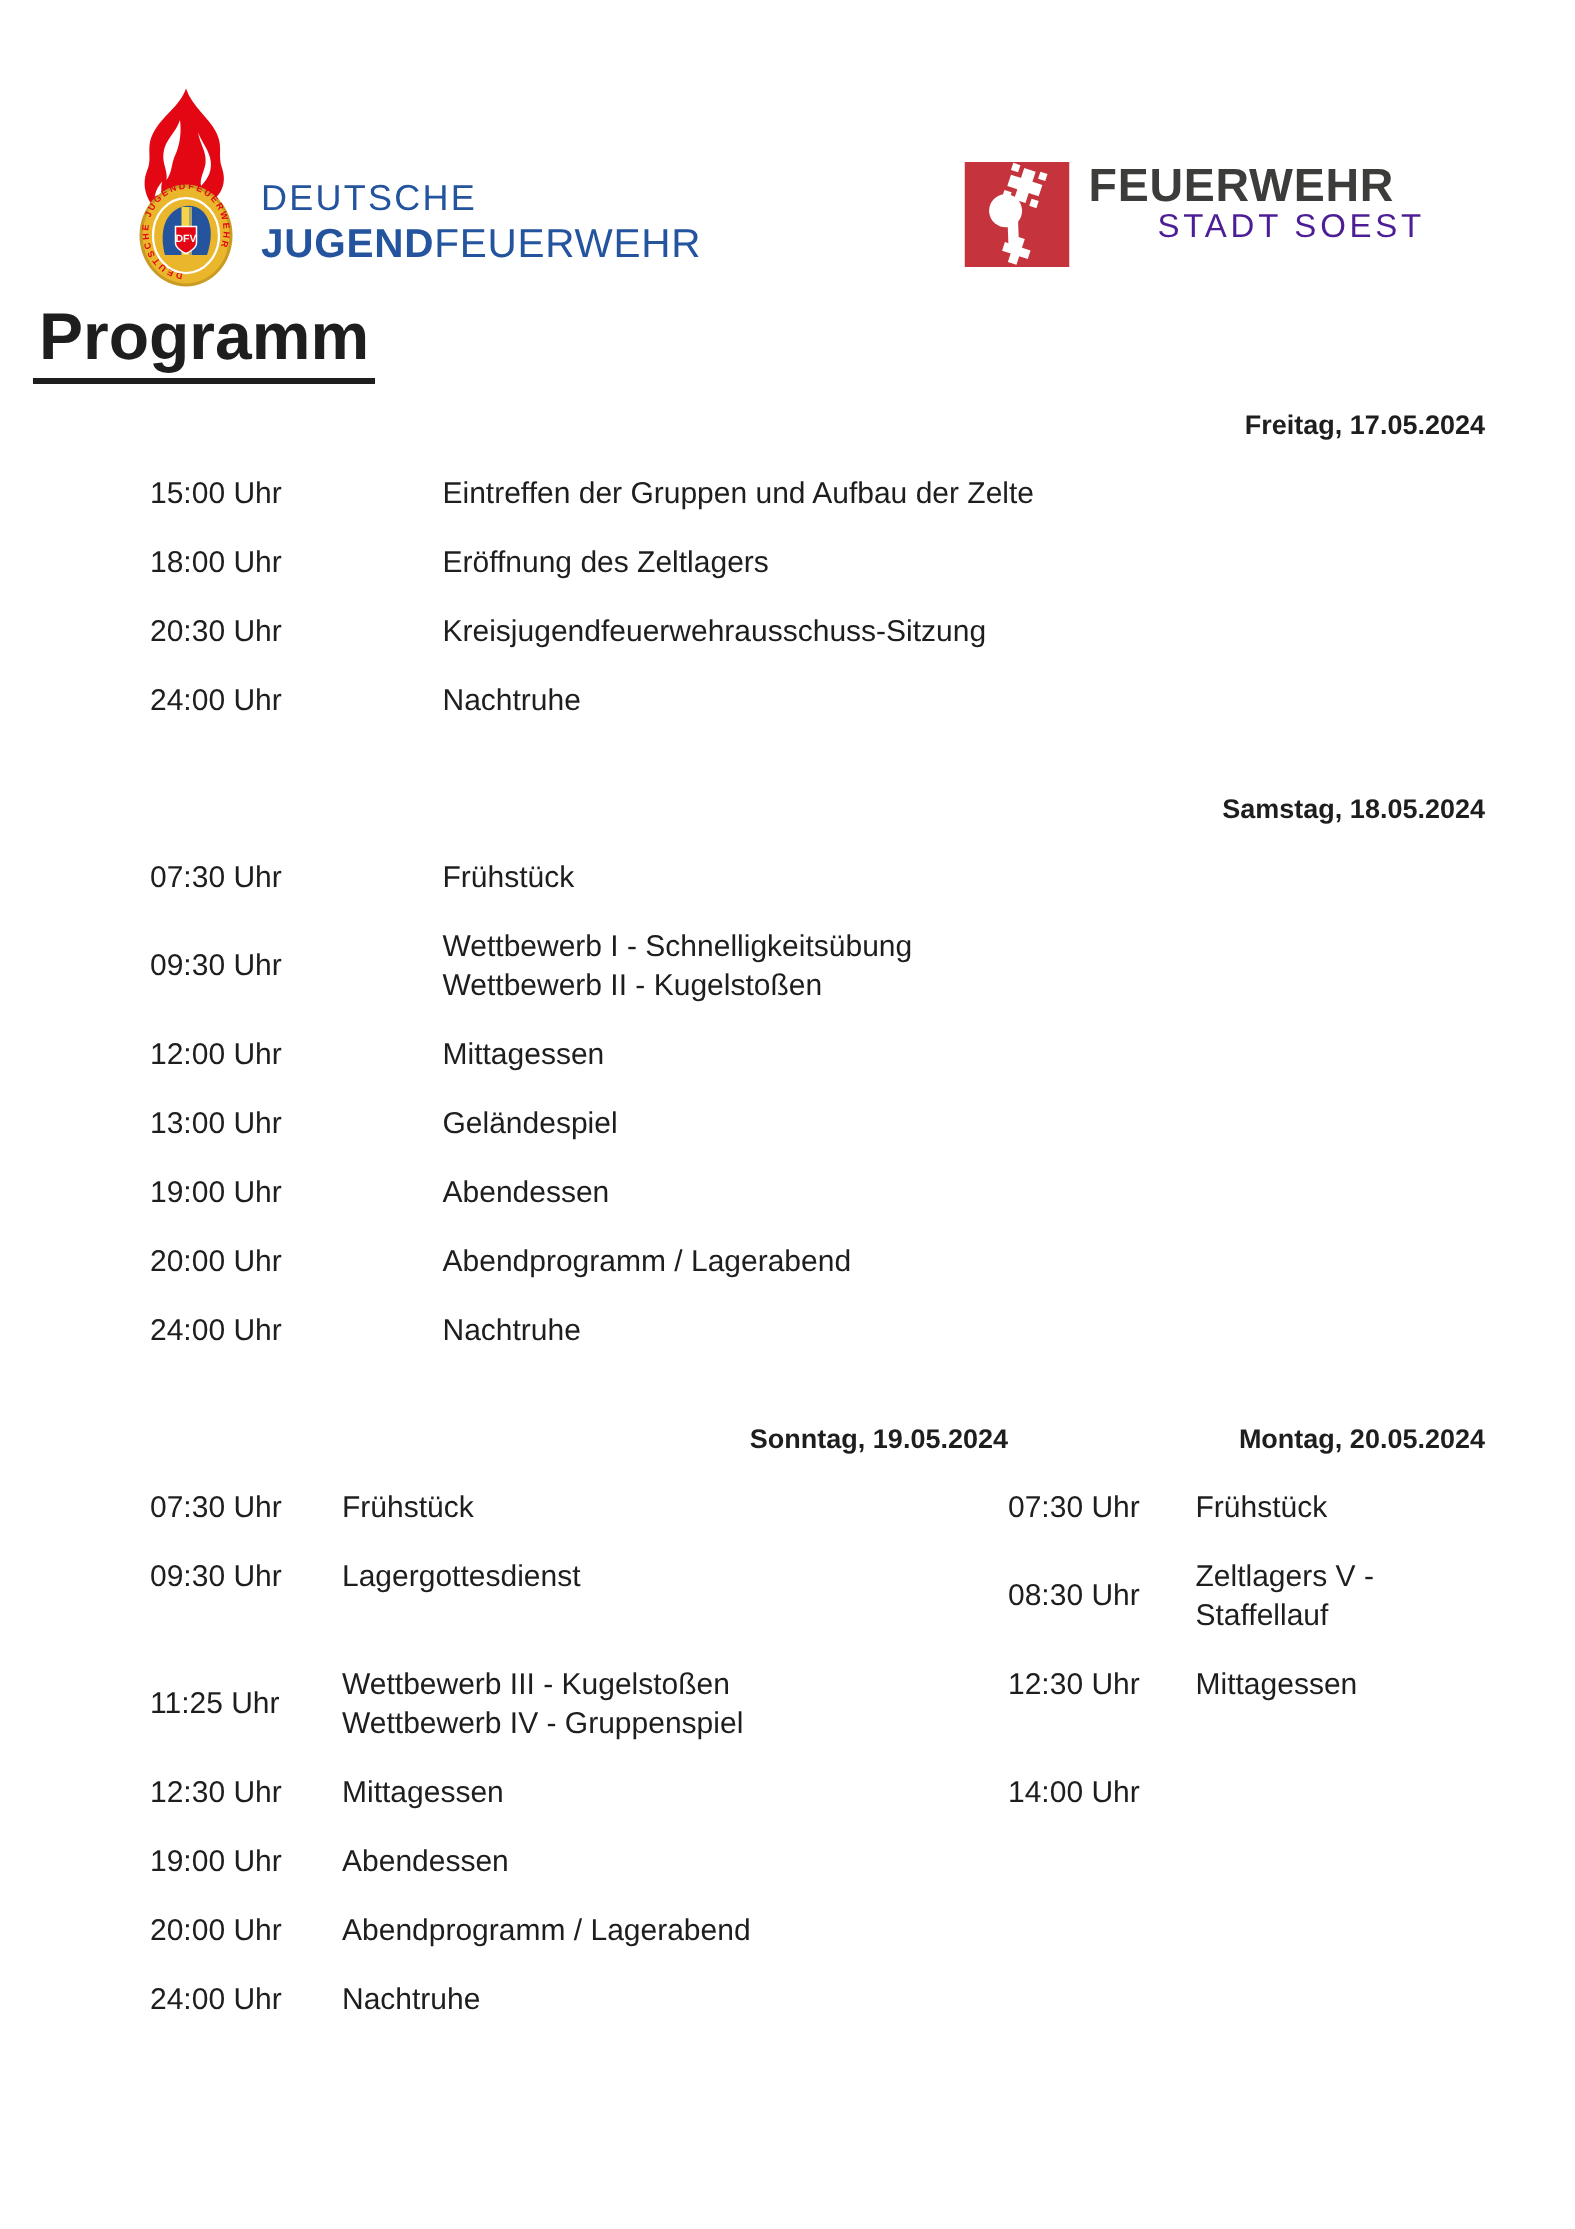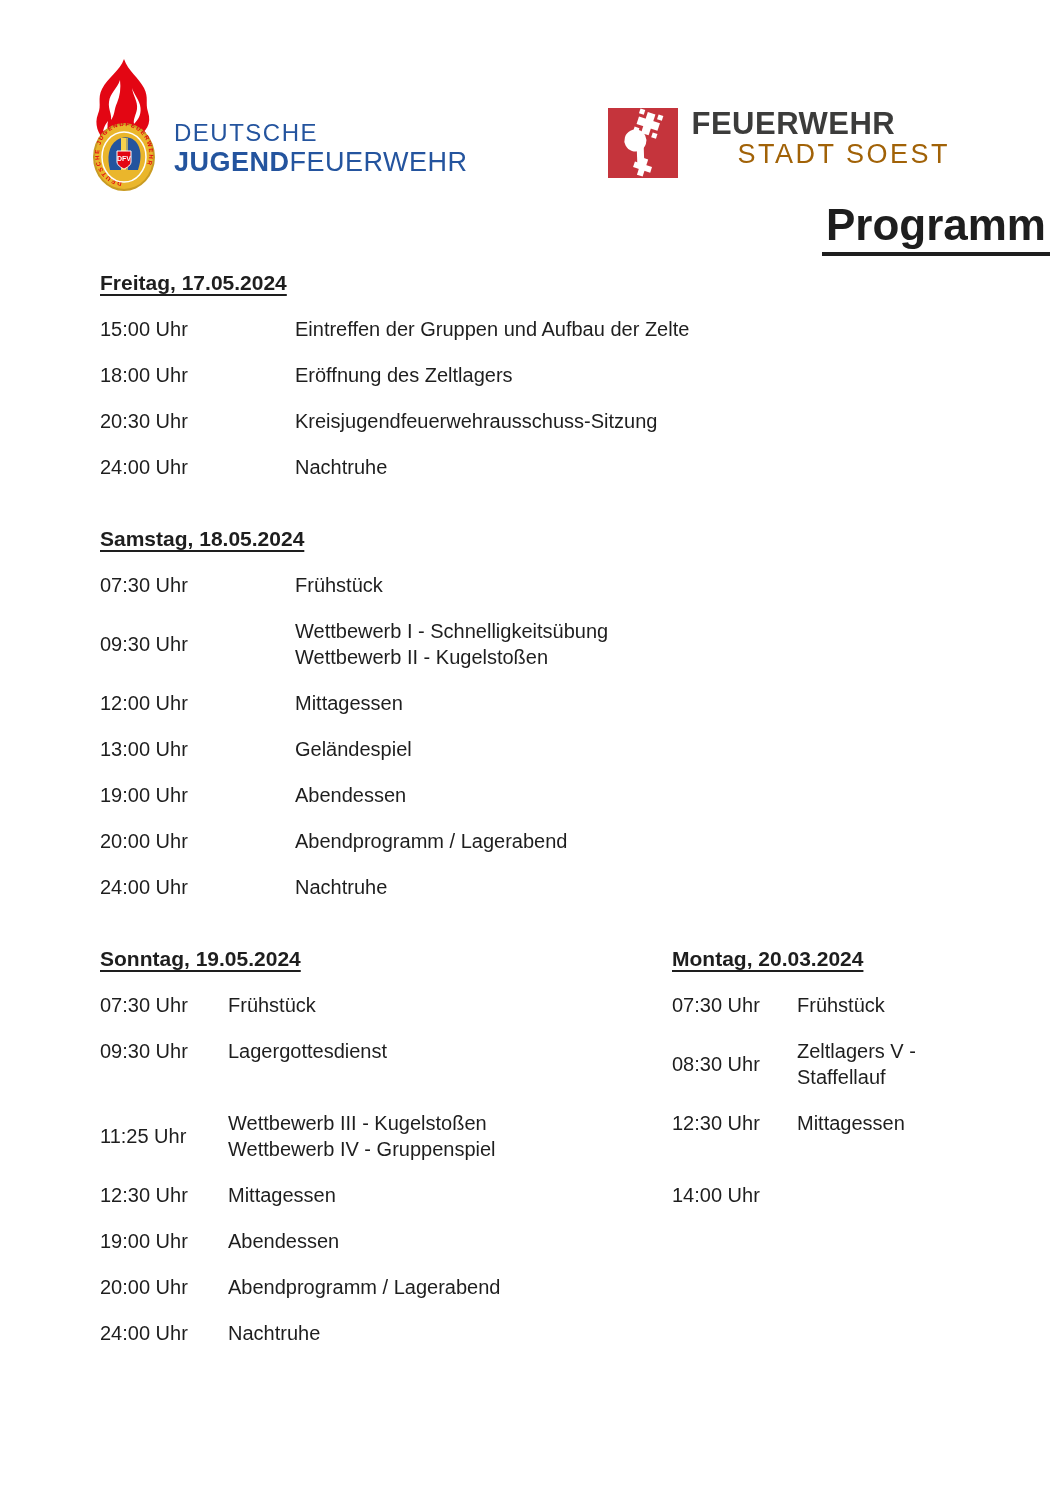--- a/index.html
+++ b/index.html
@@ -23,31 +23,31 @@
     margin:58px 100px 0 90px;height:134px;
   }
   .djf-logo{display:flex;align-items:flex-start;}
   .djf-text{margin:62px 0 0 16px;line-height:1.12;color:var(--djf-blue);}
   .djf-line1{font-size:24px;letter-spacing:1.5px;font-weight:400;}
   .djf-line2{font-size:27px;letter-spacing:0.5px;}
   .djf-line2 .b{font-weight:700;}
   .soest-logo{display:flex;align-items:flex-start;margin-top:50px;}
   .soest-text{margin:0 0 0 13px;line-height:1.04;color:var(--soest-gray);}
   .soest-line1{font-size:31px;font-weight:700;letter-spacing:0.5px;}
-  .soest-line2{font-size:27px;font-weight:400;letter-spacing:2.5px;color:#a16207;margin-left:46px;}
-  .title-wrap{text-align:right;margin:8px 0 14px 0;}
+  .soest-line2{font-size:22px;font-weight:400;letter-spacing:2.5px;color:#4c1d95;margin-left:46px;}
+  .title-wrap{text-align:left;margin:8px 0 14px 0;}
   h1.title{
     display:inline-block;margin:0 0 0 22px;font-size:44px;font-weight:700;
     line-height:50px;border-bottom:4px solid var(--body-text);padding:0 4px 2px 4px;
   }
   .content{margin:0 60px 0 100px;font-size:20px;line-height:26px;}
   .sec{margin-bottom:46px;}
   .sec-heading{
-    margin:0 0 20px 0;font-size:21px;font-weight:700;
-    text-decoration:underline;text-decoration-thickness:2px;text-underline-offset:4px;
+    margin:0 0 20px 0;font-size:18px;font-weight:700;
+    text-decoration-thickness:2px;text-underline-offset:4px;text-align:right;
   }
   .row{display:flex;align-items:center;margin-bottom:20px;}
   .row.gap-after{margin-bottom:46px;}
   .time{flex:0 0 195px;}
   .act .line{display:block;}
   .columns{display:flex;align-items:flex-start;}
   .col-left{width:572px;flex:0 0 572px;}
   .col-right{flex:1;}
   .columns .time{flex:0 0 128px;}
   .col-right .time{flex:0 0 125px;}
@@ -242,21 +242,21 @@
       </div>
       <div class="row">
         <span class="time">24:00 Uhr</span>
         <span class="act">
             <span class="line">Nachtruhe</span>
           </span>
       </div>
     </div>
 
     <div class="col-right sec">
-      <h2 class="sec-heading">Montag, 20.03.2024</h2>
+      <h2 class="sec-heading">Montag, 20.05.2024</h2>
       <div class="row">
         <span class="time">07:30 Uhr</span>
         <span class="act">
             <span class="line">Frühstück</span>
           </span>
       </div>
       <div class="row">
         <span class="time">08:30 Uhr</span>
         <span class="act">
           <span class="line">Zeltlagers V -</span>

